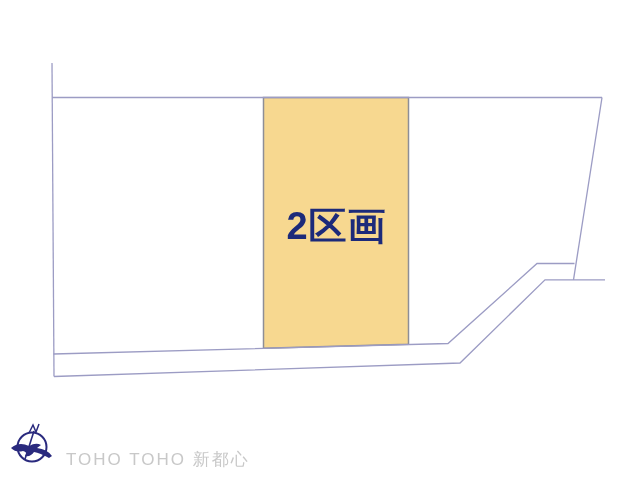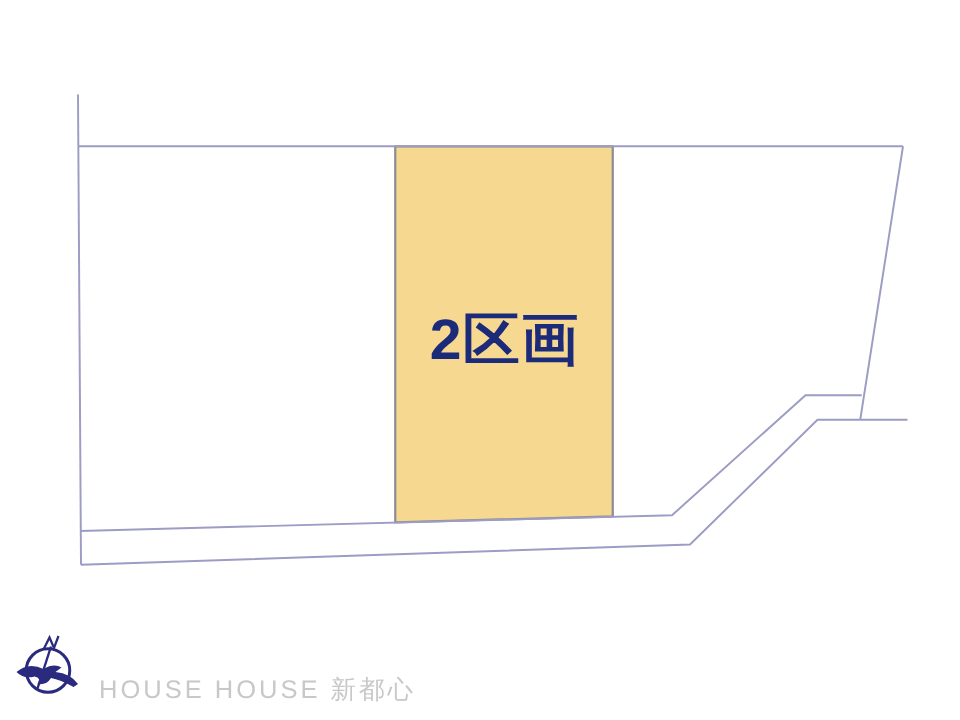--- a/index.html
+++ b/index.html
@@ -86,16 +86,16 @@
 
       <circle cx="22" cy="25" r="14.5" fill="none" stroke-width="2" stroke="#2a2a7e"></circle>
 
       <path d="M15,37 L24,9" fill="none" stroke-width="1.6" stroke="#2a2a7e"></path>
       <path d="M19,11 L23,3 L26,10 L29,2" fill="none" stroke-width="1.5" stroke="#2a2a7e"></path>
 
       <path d="M1,26 Q9,19 19,24 Q26,20 31,23 L27,26
                Q37,27 42,34 L39,36 Q30,31 24,30
                Q21,35 15,34 Q18,30 13,29 Q6,31 1,26 Z" stroke="none" fill="#2a2a7e"></path>
     </svg>
-    <span class="logo-text">HOUSE HOUSE 新都心</span>
+    <span class="logo-text">TOHO TOHO 新都心</span>
   </div>
 
 </div>
 
 </body></html>

